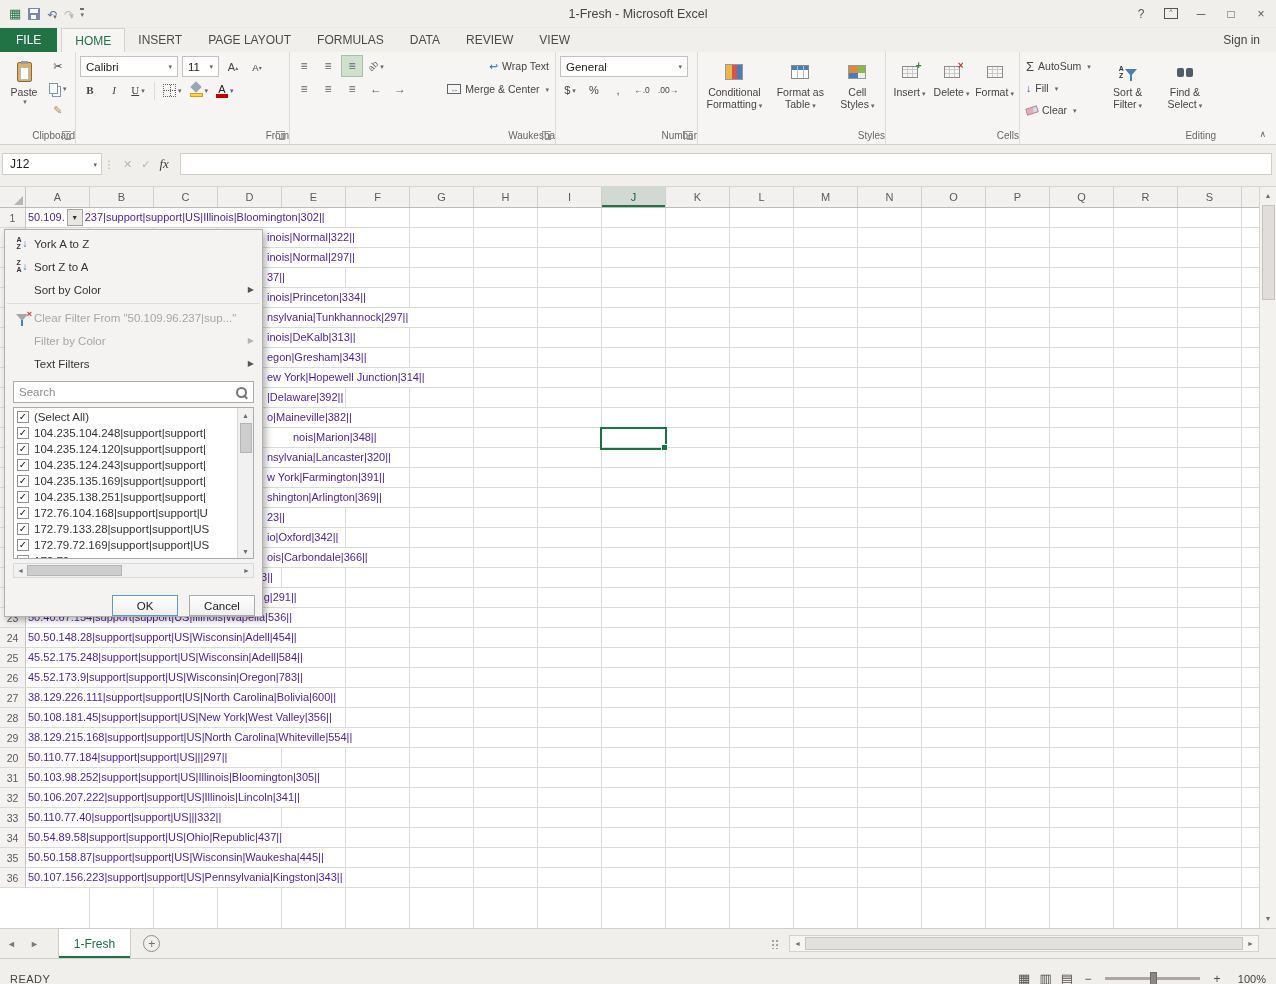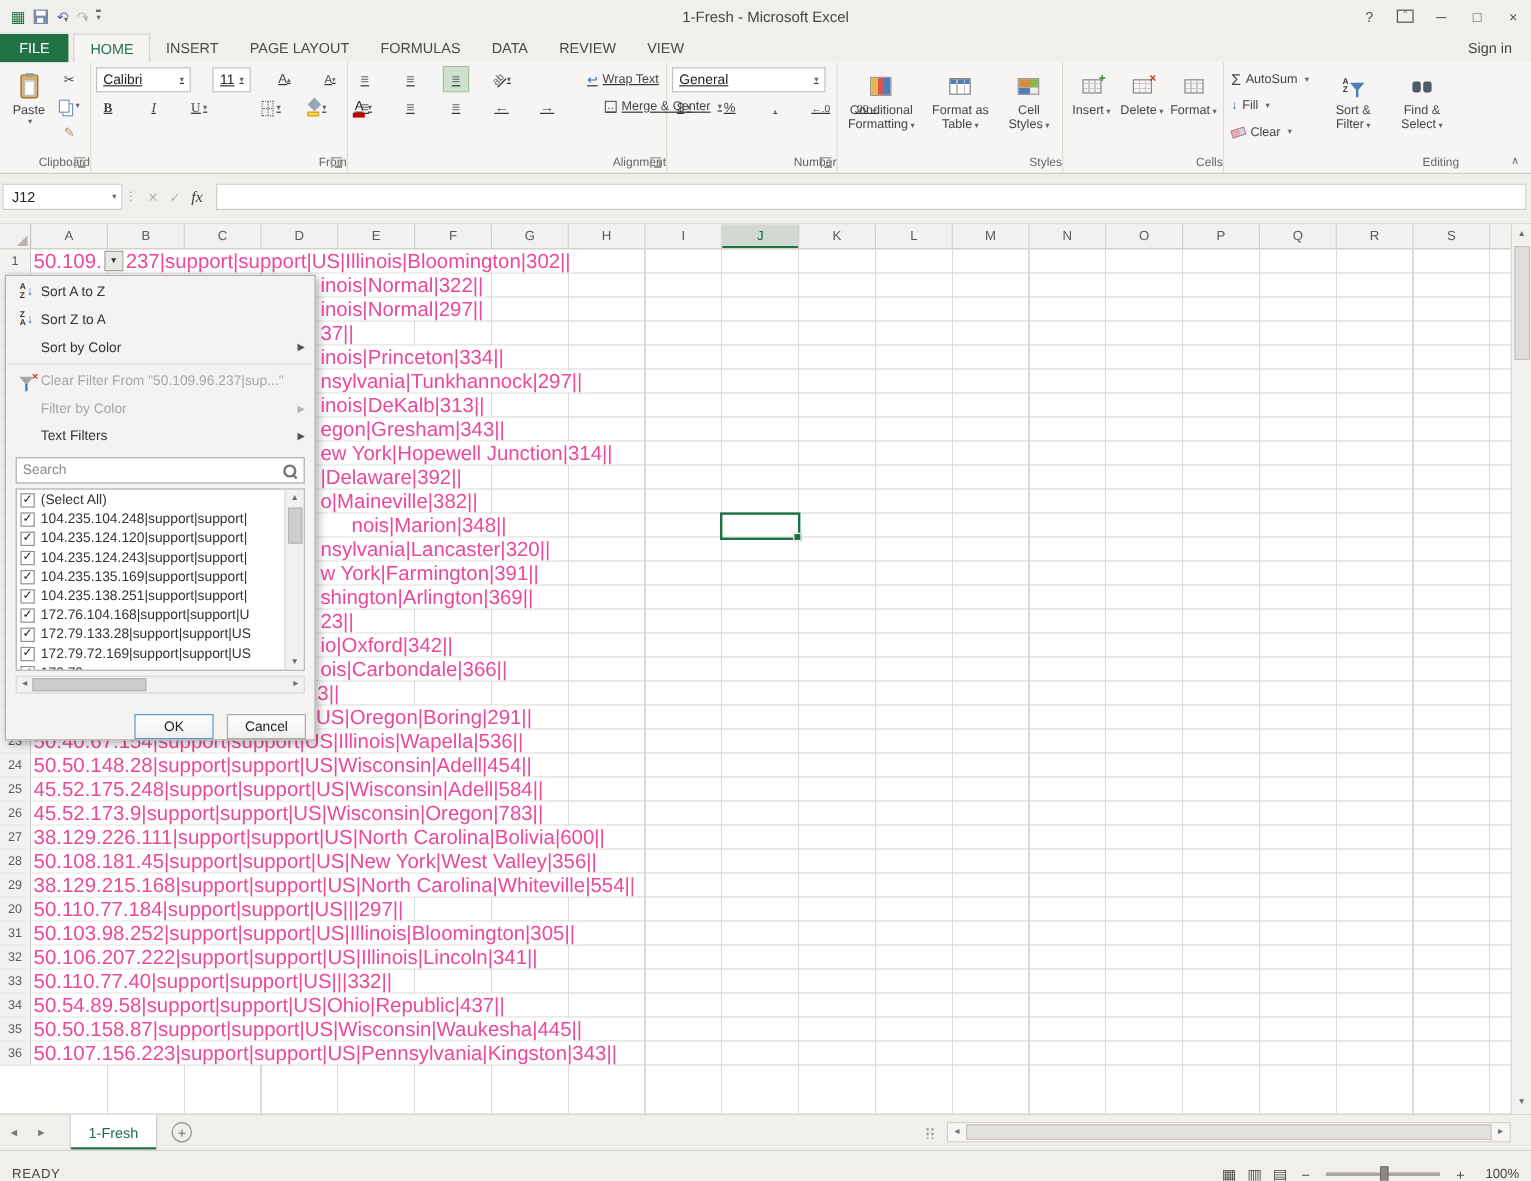--- a/index.html
+++ b/index.html
@@ -27,21 +27,21 @@
   .tab-file { background:#217346; color:#fff; padding:0 16px; display:flex; align-items:center; margin-right:4px;}
   .rtab { padding:0 13px; display:flex; align-items:center; color:#4a4a4a;}
   .rtab.active { background:#f7f5f3; border:1px solid #d5d2cf; border-bottom:none; color:#217346;}
   .signin { margin-left:auto; padding-right:16px; display:flex; align-items:center; color:#444;}
 
   
   .ribbon { height:93px; background:#f7f5f3; border-bottom:1px solid #cfccc9; display:flex; position:relative;}
   .rgroup { display:flex; flex-direction:column; border-right:1px solid #dedbd7; flex:none;}
   .rcontent { flex:1; display:flex; padding:4px 4px 0; gap:3px; align-items:flex-start;}
   .rcontent.col { flex-direction:column; gap:3px;}
-  .rrow { display:flex; align-items:flex-start; gap:18px; width:100%;text-decoration:underline;}
+  .rrow { display:flex; align-items:flex-end; gap:4px; width:100%;}
   .rfooter { height:18px; display:flex; align-items:center; justify-content:flex-end; font-size:10px; color:#666; position:relative;}
   .launcher { position:absolute; right:4px; bottom:4px; width:9px; height:9px; border-left:1px solid #979390; border-top:1px solid #979390;}
   .launcher::after { content:""; position:absolute; right:0; bottom:0; width:4px; height:4px; border-right:2px solid #979390; border-bottom:2px solid #979390;}
   .car { font-size:7px; color:#666; line-height:1; margin-left:2px;}
   .supcar { font-size:6px; color:#666; vertical-align:super;}
   .bigbtn { display:flex; flex-direction:column; align-items:center; font-size:10.5px; color:#444; text-align:center; padding-top:3px; line-height:12px; height:100%;}
   .bicon { height:26px; display:flex; align-items:center; justify-content:center; gap:1px;}
   .blbl { margin-top:1px;}
   .car-below { display:block; text-align:center;}
   .minicol { display:flex; flex-direction:column; gap:2px;}
@@ -102,21 +102,21 @@
   
   .colheads { height:21px; background:#f3f1ef; border-bottom:1px solid #bdbab7; display:flex;}
   .corner { width:26px; border-right:1px solid #c9c6c3; position:relative; flex:none;}
   .corner::after { content:""; position:absolute; right:2px; bottom:2px; border-left:9px solid transparent; border-bottom:9px solid #b7b4b1;}
   .colhead { width:64px; flex:none; text-align:center; line-height:20px; font-size:11px; color:#5a5a5a; border-right:1px solid #d2cfcc;}
   .colhead.sel { background:#d2d8d2; color:#17633c; box-shadow:inset 0 -2px 0 #217346;}
   .sheet { position:relative; height:720px; background:#fff; overflow:hidden;}
   .sheet::before { content:""; position:absolute; left:26px; top:0; right:0; bottom:0; background-image:repeating-linear-gradient(to right,transparent 0 63px,#dadada 63px 64px); z-index:0;}
   .row { position:relative; z-index:1; height:20px; display:flex; align-items:center; border-bottom:1px solid #dadada;}
   .rowhead { width:26px; height:100%; background:#f3f2f0; border-right:1px solid #c9c6c3; font-size:10.5px; color:#5a5a5a; display:flex; align-items:center; justify-content:center; flex:none;}
-  .celltext { background:#fff; font-size:17px; color:#ec4899; white-space:pre; padding:0 2px; line-height:19px; flex:none;}
+  .celltext { background:#fff; font-size:11px; color:#4c1d95; white-space:pre; padding:0 2px; line-height:19px; flex:none;}
   .filterbtn { width:16px; height:17px; background:#e9e7e4; border:1px solid #a6a3a0; display:flex; align-items:center; justify-content:center; font-size:7px; color:#333; flex:none;}
   .selbox { position:absolute; left:600px; top:219px; width:67px; height:23px; border:2px solid #1e7145; z-index:3;}
   .selbox::after { content:""; position:absolute; right:-3px; bottom:-3px; width:5px; height:5px; background:#1e7145; border:1px solid #fff;}
 
   
   .fmenu { position:absolute; left:4px; top:21px; width:259px; height:388px; background:#f5f3f1; border:1px solid #b3b0ad; box-shadow:3px 3px 7px rgba(0,0,0,.3); z-index:10; font-size:11.5px; color:#333; padding-top:2px;}
   .fitem { height:23px; display:flex; align-items:center; padding:0 4px 0 5px;}
   .fitem > span.lbl { white-space:nowrap; overflow:hidden;}
   .fitem.disabled { color:#a8a6a4;}
   .fic { width:24px; flex:none; display:flex; align-items:center; justify-content:center; position:relative;}
@@ -329,21 +329,21 @@
           </span>
         <span class="spacer"></span>
         <span class="sbtn txt">
             <span class="ic-merge">↔</span>
             <span>Merge &amp; Center</span>
             <span class="car">▾</span>
           </span>
       </div>
     </div>
     <div class="rfooter">
-        <span>Alignment</span>
+        <span>Waukesha</span>
         <span class="launcher"></span>
       </div>
   </div>
 
   <div class="rgroup" style="width:142px">
     <div class="rcontent col">
       <div class="rrow">
         <div class="combo" style="width:128px">
             <span>General</span>
             <span class="car">▾</span>
@@ -653,21 +653,21 @@
     </div>
 
   <div class="selbox"></div>
 
   <div class="fmenu">
     <div class="fitem">
       <span class="fic">
           <span class="azstack">A<span>Z</span></span>
           <span class="dn">↓</span>
         </span>
-      <span class="lbl">Sort A to Z</span>
+      <span class="lbl">York A to Z</span>
     </div>
     <div class="fitem">
       <span class="fic">
           <span class="azstack">Z<span>A</span></span>
           <span class="dn">↓</span>
         </span>
       <span class="lbl">Sort Z to A</span>
     </div>
     <div class="fitem">
       <span class="fic"></span>

